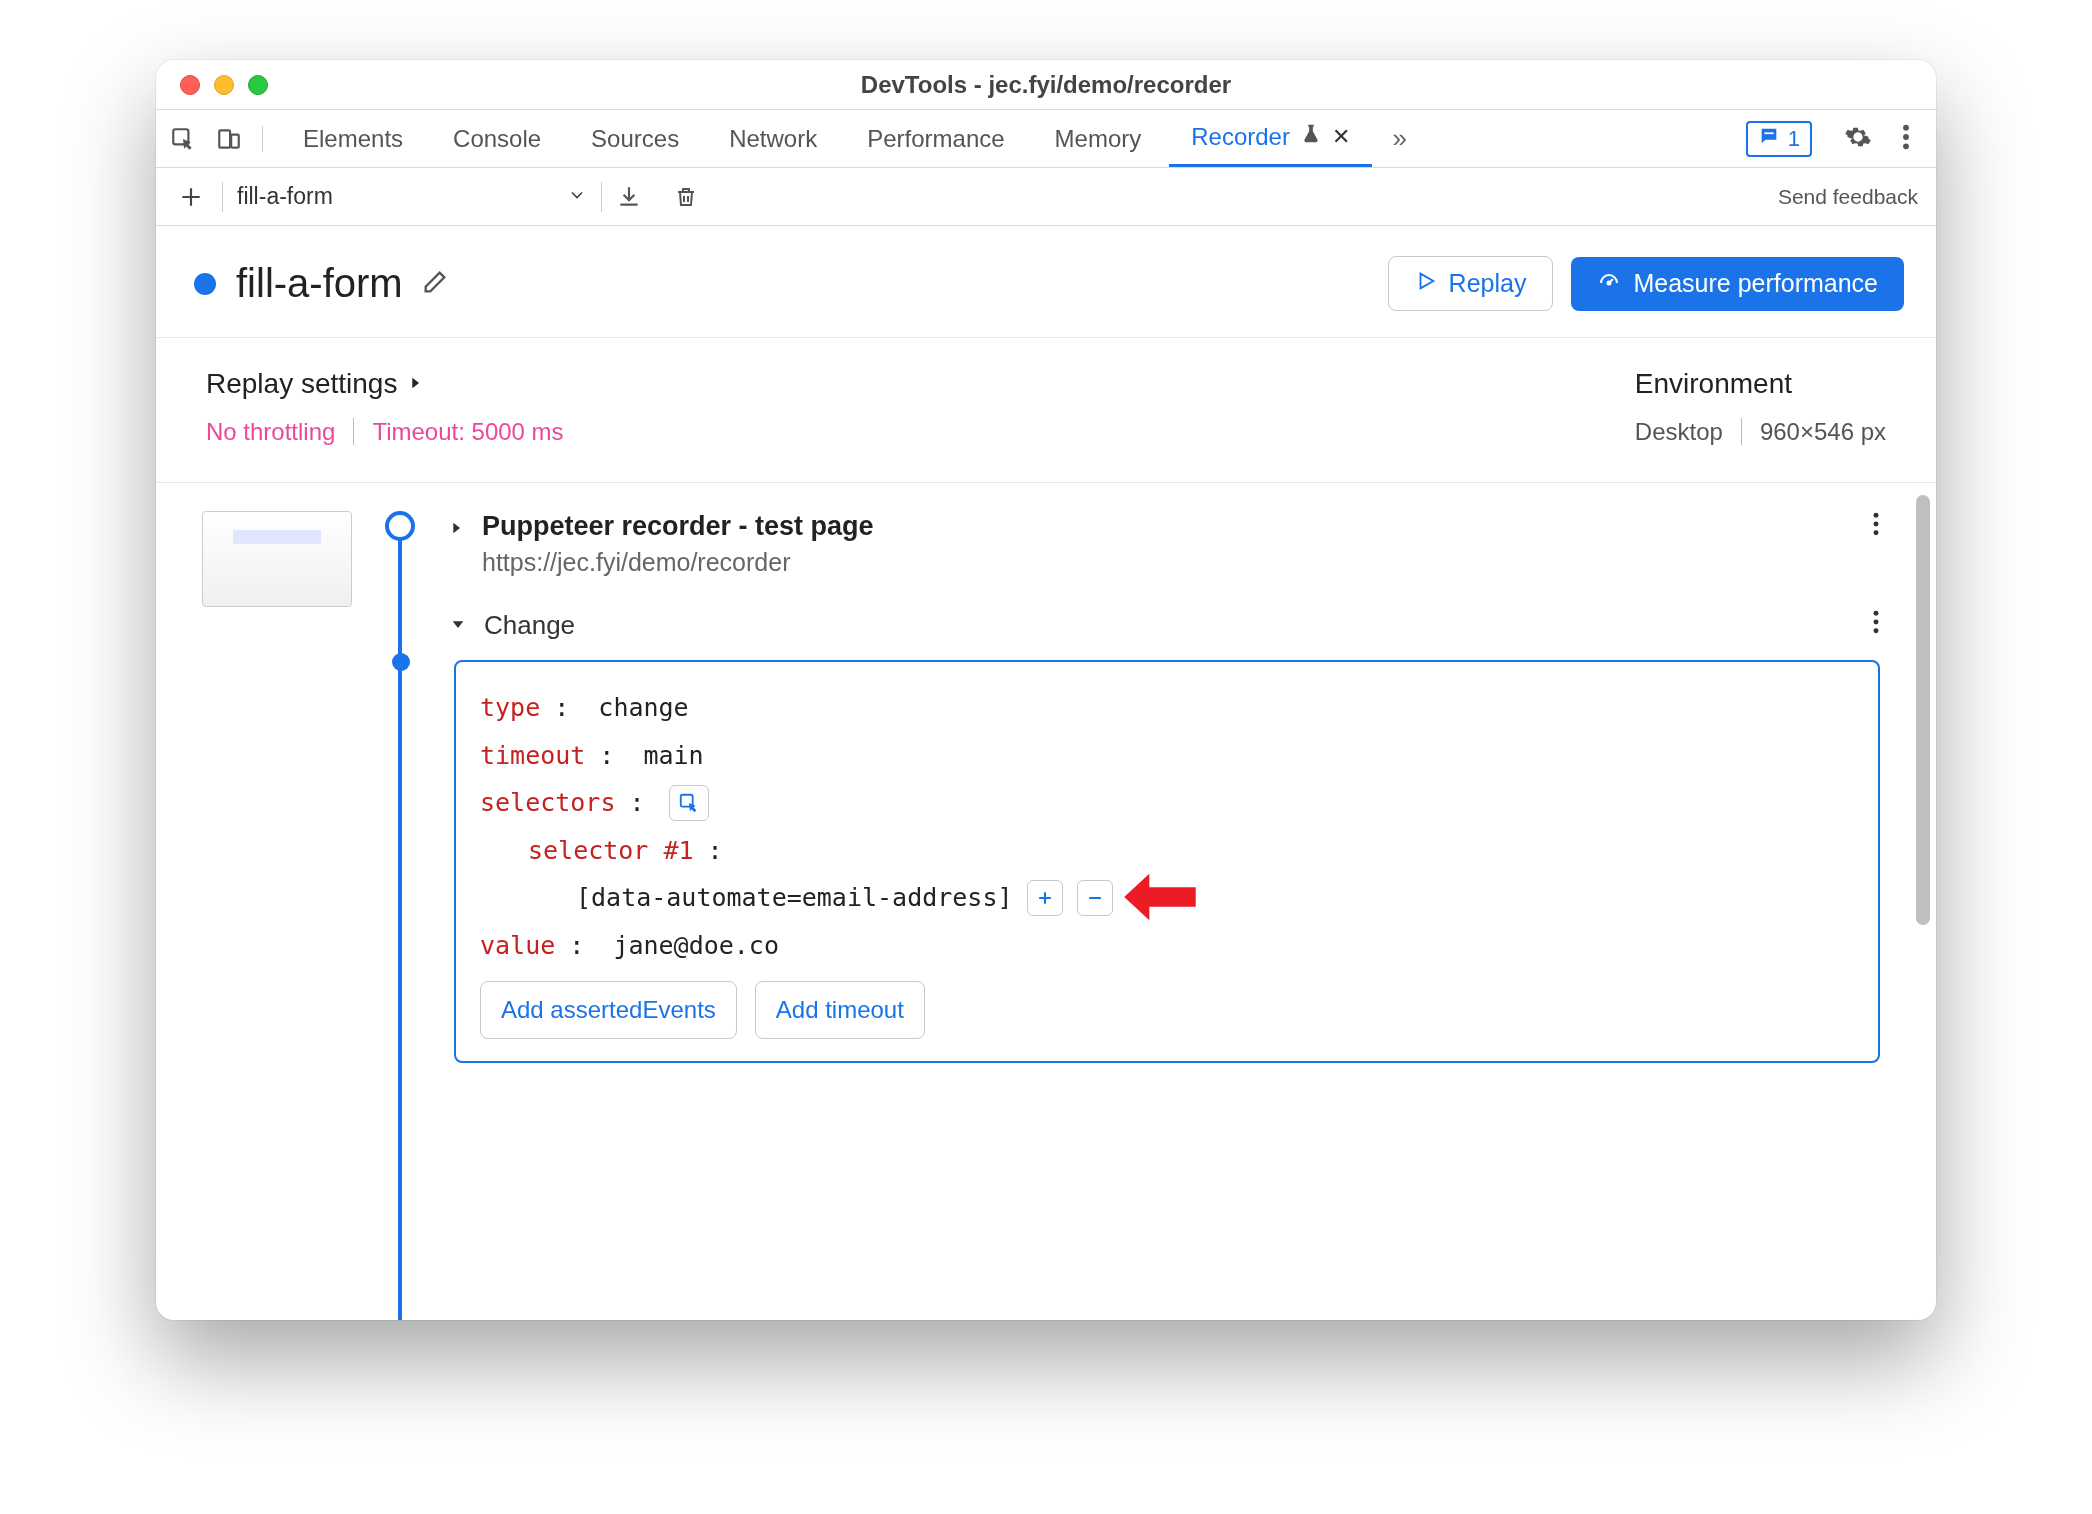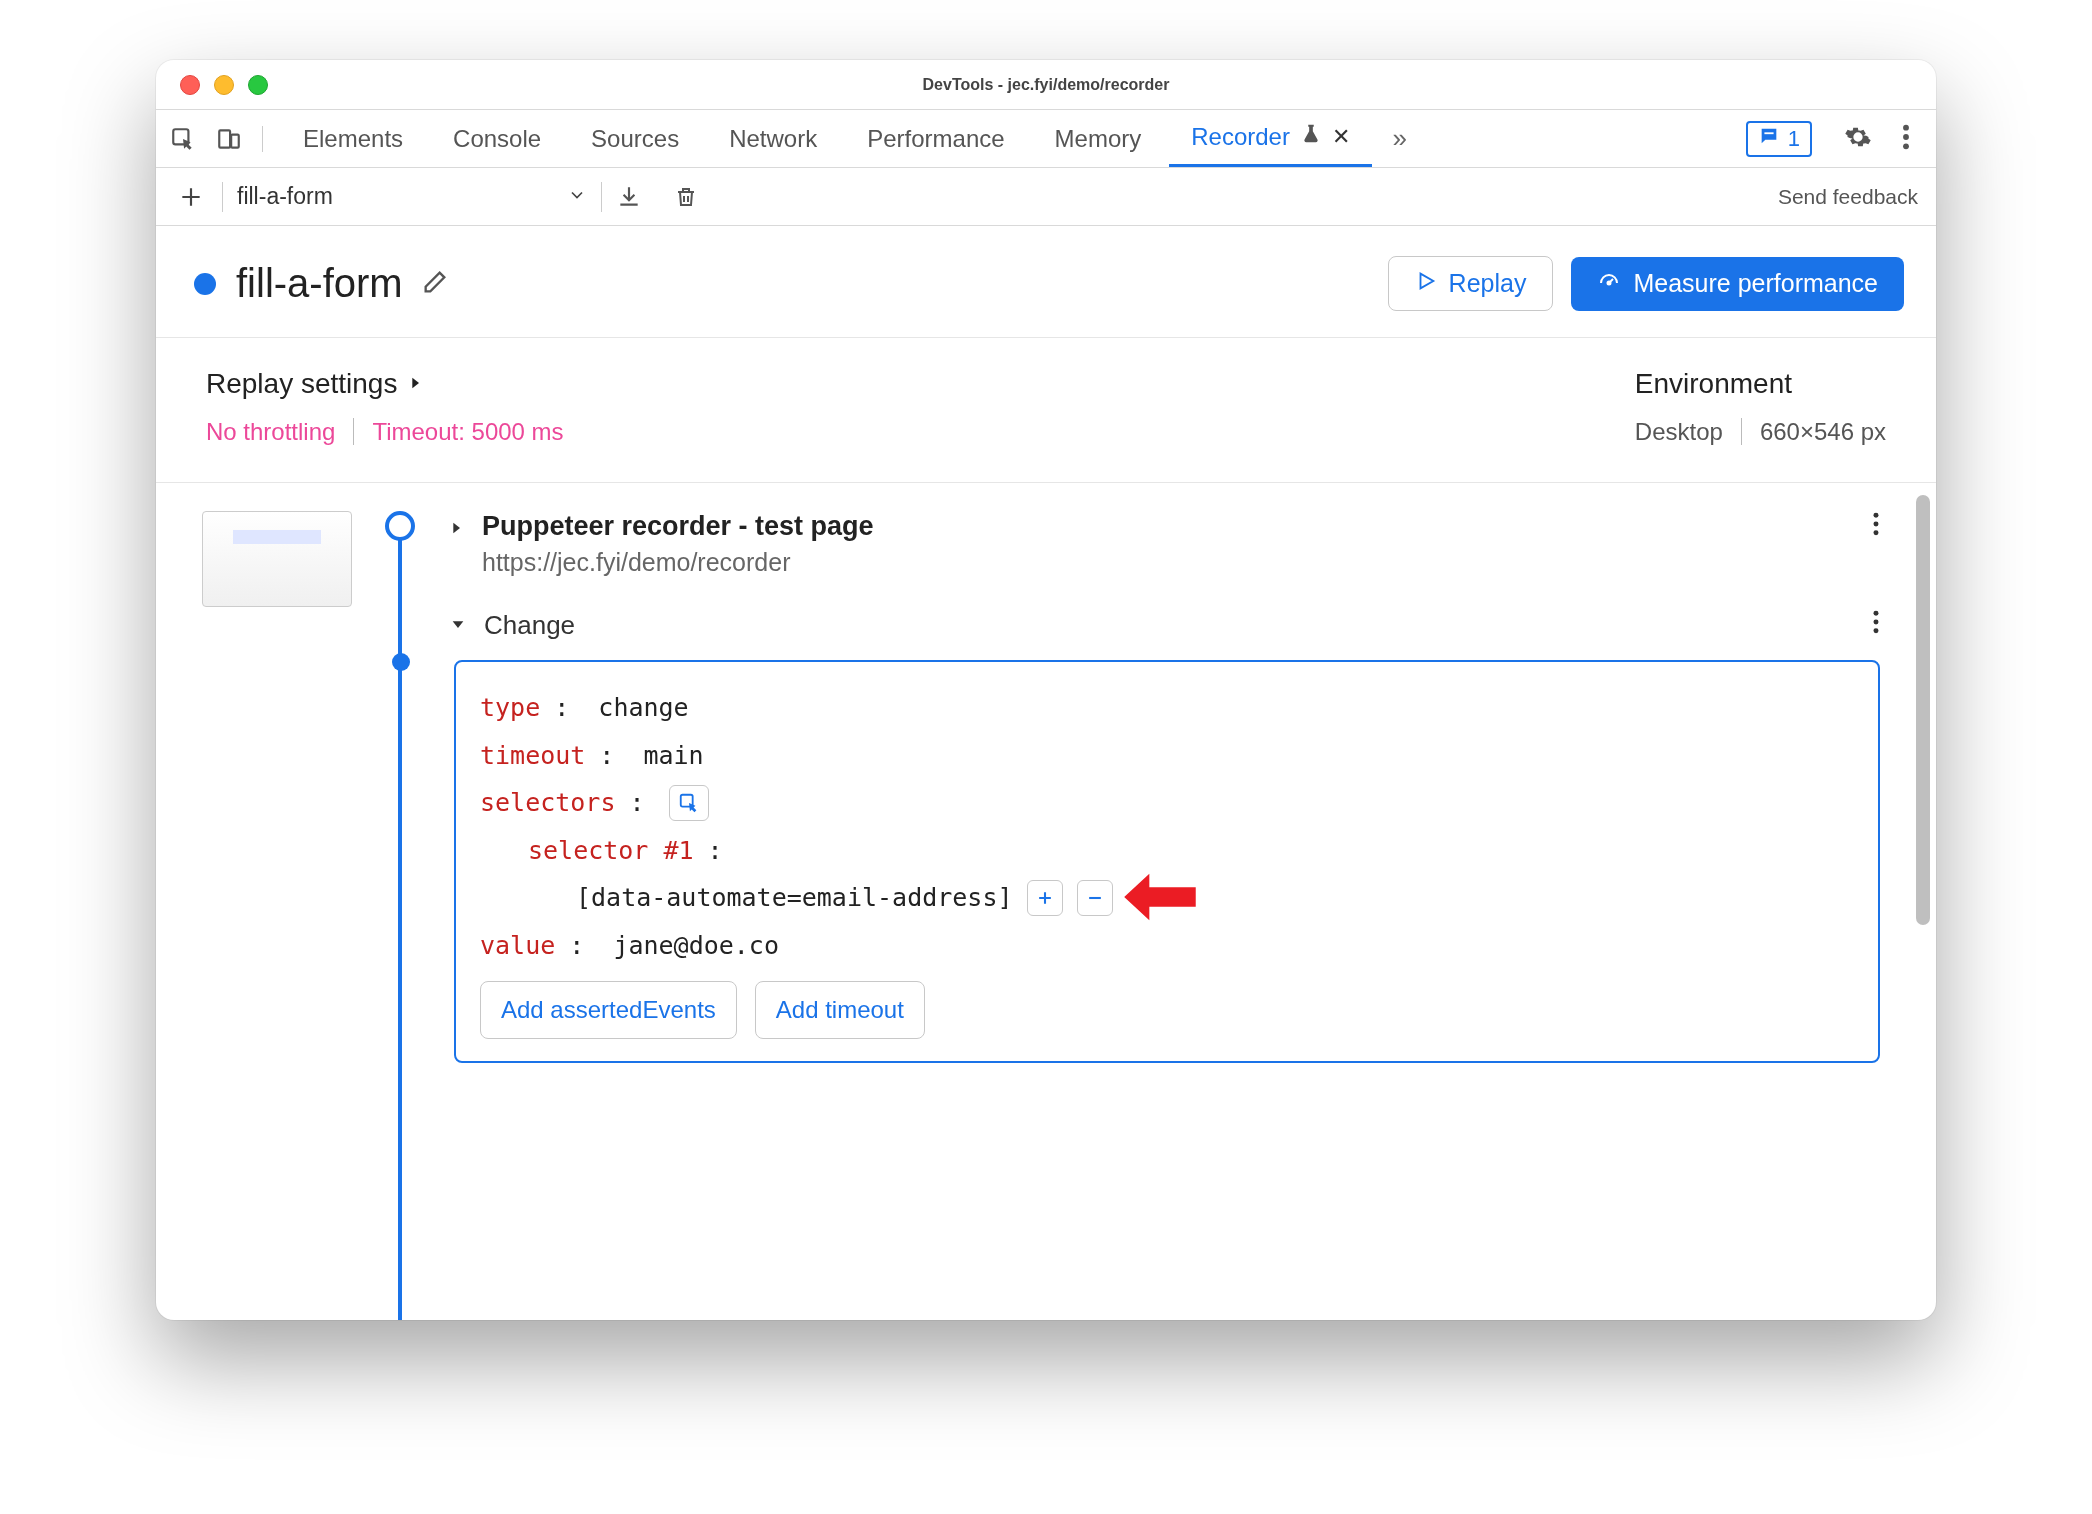--- a/index.html
+++ b/index.html
@@ -32,21 +32,21 @@
     border-bottom: 1px solid #d9d9d9;
     position: relative;
   }
   .traffic { display:flex; gap:14px; padding-left: 24px; }
   .dot { width:20px; height:20px; border-radius:50%; }
   .dot.red{background:#ff5f57;border:1px solid #e24640;}
   .dot.yellow{background:#febc2e;border:1px solid #e1a11f;}
   .dot.green{background:#28c840;border:1px solid #1fa532;}
   .title-text {
     position:absolute; left:0; right:0; text-align:center;
-    font-weight:600; font-size:16px; color:#444;
+    font-weight:600; font-size:24px; color:#444;
   }
   
   .tabs-row {
     height: 58px;
     border-bottom: 1px solid #d9d9d9;
     display:flex; align-items:center;
     padding: 0 14px;
     gap: 6px;
   }
   .tabs-row .left-icons { display:flex; align-items:center; gap:20px; padding-right:20px; border-right:1px solid #ccc; margin-right:12px;}
@@ -274,21 +274,21 @@
         </div>
         <div class="sub">
           <span class="seg">No throttling</span>
           <span class="seg">Timeout: 5000 ms</span>
         </div>
       </div>
       <div class="settings-right">
         <div class="heading">Environment</div>
         <div class="sub">
           <span class="seg">Desktop</span>
-          <span class="seg">660×546 px</span>
+          <span class="seg">960×546 px</span>
         </div>
       </div>
     </div>
 
     <div class="steps-area">
       <div class="scrollbar"></div>
       <div class="steps-inner">
         <div class="thumb"></div>
         <div class="timeline-col">
           <div class="tl-line"></div>

